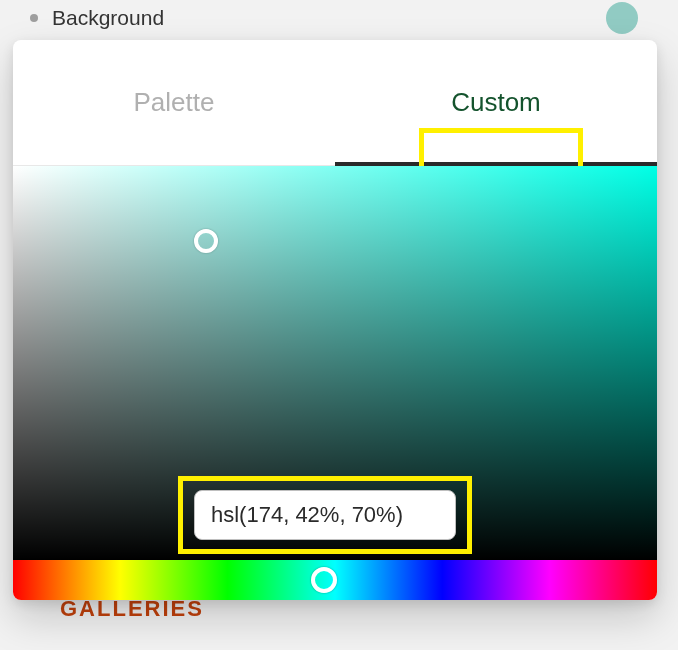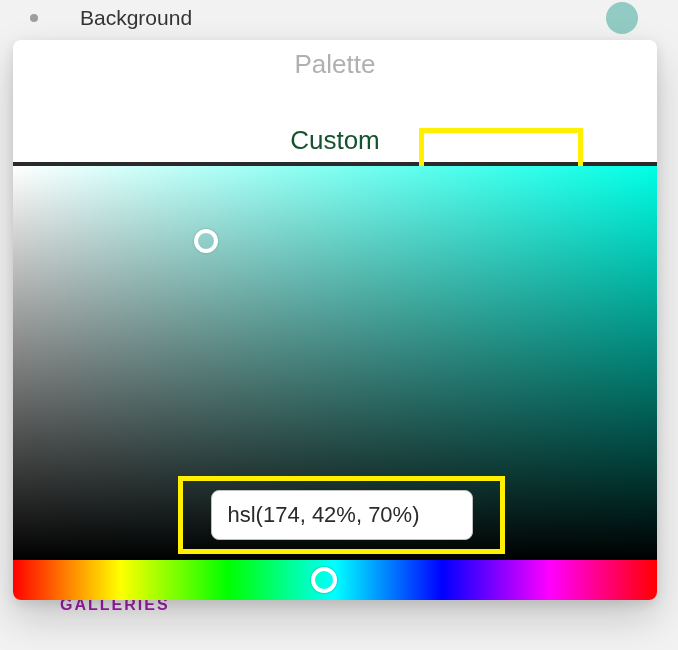--- a/index.html
+++ b/index.html
@@ -1,15 +1,15 @@
 <!DOCTYPE html>
 <html><head>
 <meta charset="utf-8">
 <style>
-  * { box-sizing: border-box; margin: 0; padding: 0; gap: 28px; }
+  * { box-sizing: border-box; margin: 0; padding: 0; }
   html, body { width: 678px; height: 650px; }
   body {
     font-family: -apple-system, BlinkMacSystemFont, "Segoe UI", Helvetica, Arial, sans-serif;
     background: #f2f2f2;
     position: relative;
     overflow: hidden;
   }
 
   
   .header-row {
@@ -46,21 +46,20 @@
     background: #fff;
     border-radius: 8px;
     box-shadow: 0 18px 40px rgba(0,0,0,0.18), 0 4px 12px rgba(0,0,0,0.10);
     overflow: visible;
   }
 
   .tabs {
     display: flex;
     height: 126px;
     border-bottom: 1px solid #e8e8e8;
-    flex-direction: column;
   }
   .tab {
     flex: 1 1 50%;
     display: flex;
     align-items: center;
     justify-content: center;
     font-size: 26px;
     color: #b0b0b0;
     cursor: pointer;
     position: relative;
@@ -107,21 +106,21 @@
     left: 30%;
     top: 19%;
     box-shadow: 0 0 2px rgba(0,0,0,0.3);
   }
 
   
   .value-overlay {
     position: absolute;
     left: 165px;
     bottom: 6px;
-    width: 327px;
+    width: 294px;
     height: 78px;
     border: 5px solid #fff000;
     display: flex;
     align-items: center;
     justify-content: center;
     background: transparent;
   }
   .value-input {
     width: 262px;
     height: 50px;
@@ -159,24 +158,24 @@
     border-radius: 50%;
     transform: translate(-50%, -50%);
     box-shadow: 0 0 2px rgba(0,0,0,0.4);
   }
 
   
   .galleries {
     position: absolute;
     left: 60px;
     top: 596px;
-    font-size: 16px;
+    font-size: 22px;
     font-weight: 700;
     letter-spacing: 2px;
-    color: #a21caf;
+    color: #c2410c;
     text-transform: uppercase;
     z-index: -1;
   }
 </style>
 </head>
 <body>
 
 <div class="header-row">
   <span class="bullet"></span>
   <span class="header-label">Background</span>

